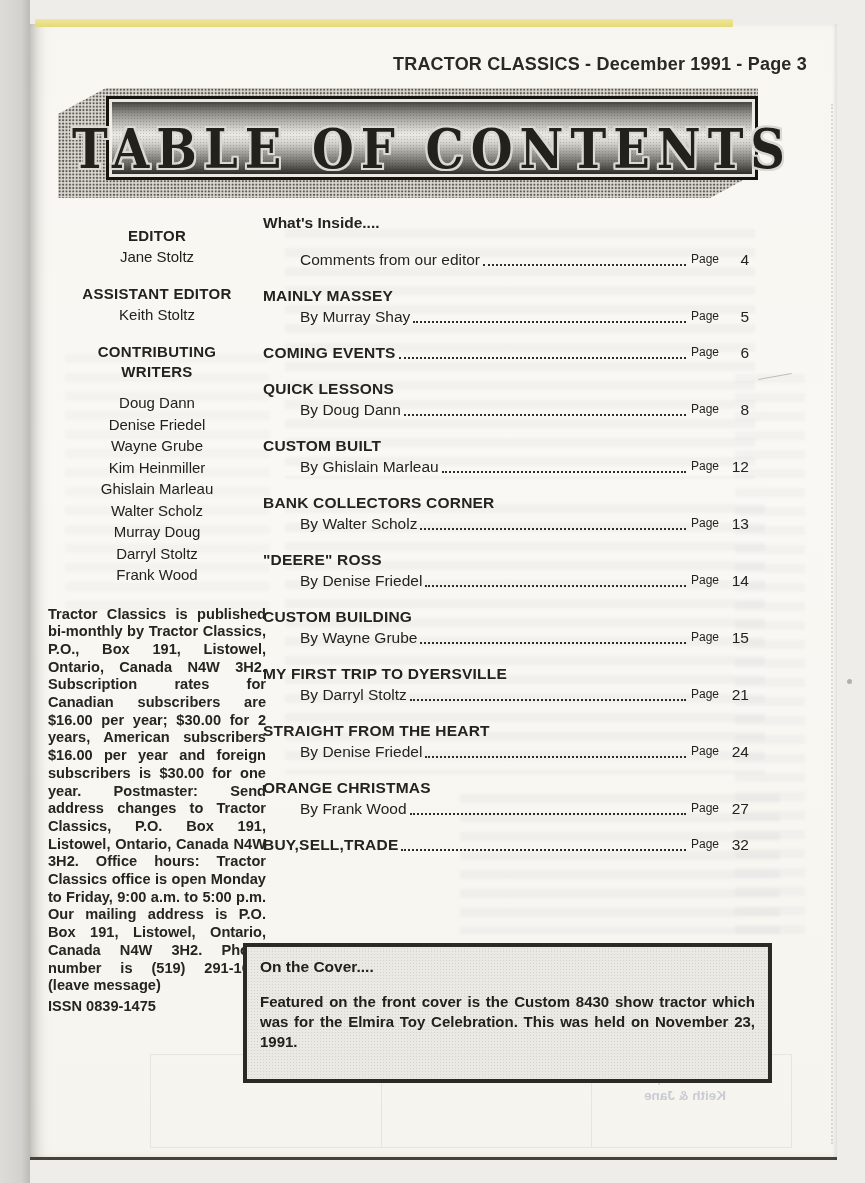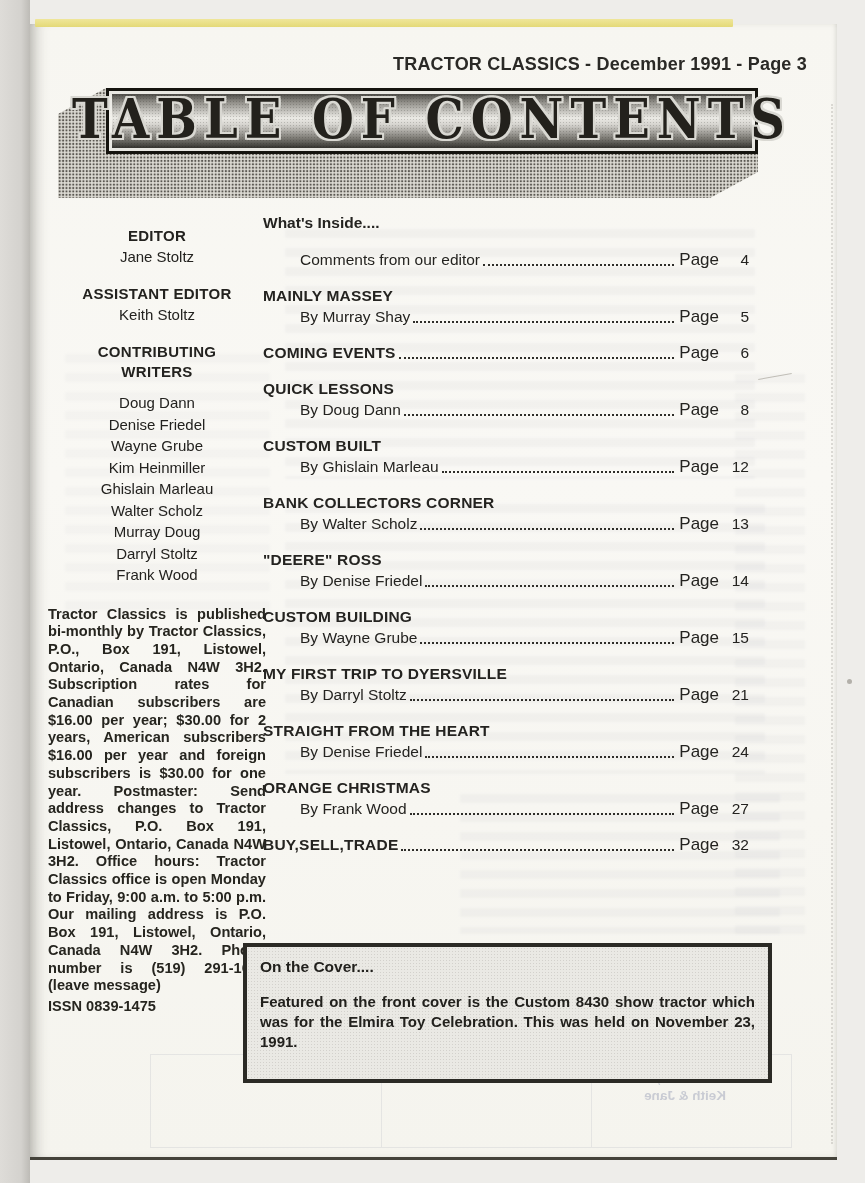--- a/index.html
+++ b/index.html
@@ -31,28 +31,28 @@
   
   .banner-wrap{position:absolute;left:28px;top:64px;width:702px;height:112px;}
   .banner-shadow{
     position:absolute;left:0;top:0;width:702px;height:112px;
     clip-path:polygon(48px 0,700px 0,700px 84px,652px 110px,0 110px,0 26px);
     background-color:#dcdad3;
     background-image:radial-gradient(circle,#5a5751 1px,rgba(90,87,81,0) 1.4px);
     background-size:3.4px 3.4px;
   }
   .banner-box{
-    position:absolute;left:48px;top:0;width:652px;height:66px;box-sizing:border-box;
+    position:absolute;left:48px;top:8px;width:652px;height:84px;box-sizing:border-box;
     border:3px solid #15140f;
     box-shadow:inset 0 0 0 3px rgba(242,241,236,.95);
     background-image:
       radial-gradient(circle,rgba(25,24,20,.18) .7px,rgba(25,24,20,0) 1px),
       linear-gradient(180deg,#34332f 0%,#8e8c86 18%,#ebeae5 45%,#d6d4cf 56%,#77756f 80%,#2b2a26 97%);
     background-size:3px 3px,100% 100%;
-    display:flex;align-items:flex-start;justify-content:center;
+    display:flex;align-items:flex-end;justify-content:center;
   }
   .banner-title{
     font-family:"DejaVu Serif", serif;font-weight:bold;
     font-size:48px;letter-spacing:7px;color:#23211c;white-space:nowrap;
     transform:scaleY(1.12);
     text-shadow:
       -2px -2px 0 #d9d8d2, 2px -2px 0 #d9d8d2, -2px 2px 0 #d9d8d2, 2px 2px 0 #d9d8d2,
       -2px 0 0 #d9d8d2, 2px 0 0 #d9d8d2, 0 -2px 0 #d9d8d2, 0 2px 0 #d9d8d2;
   }
 
@@ -72,21 +72,21 @@
 
   
   .toc{position:absolute;left:233px;top:188px;width:486px;color:#242320;}
   .toc-heading{font-weight:bold;font-size:15.5px;line-height:21px;margin-bottom:16px;}
   .entry{margin-bottom:15px;}
   .trow,.srow{display:flex;align-items:flex-end;}
   .t{font-weight:bold;font-size:15.5px;line-height:21px;letter-spacing:.2px;white-space:nowrap;}
   .s{font-size:15.5px;line-height:21px;white-space:nowrap;}
   .srow{padding-left:37px;}
   .dots{flex:1;border-bottom:2.4px dotted #2e2d29;margin:0 5px 4px 3px;min-width:20px;}
-  .plabel{font-size:17px;line-height:21px;}
+  .plabel{font-size:12px;line-height:21px;}
   .pnum{width:30px;text-align:right;font-size:15.5px;line-height:21px;}
   .entry:not(.inline) .trow .dots,
   .entry:not(.inline) .trow .plabel,
   .entry:not(.inline) .trow .pnum{display:none;}
 
   
   .cover-box{
     position:absolute;left:213px;top:919px;width:529px;box-sizing:border-box;
     border:4px solid #2b2a25;padding:10px 13px 27px 13px;
     background-color:#eae9e4;

